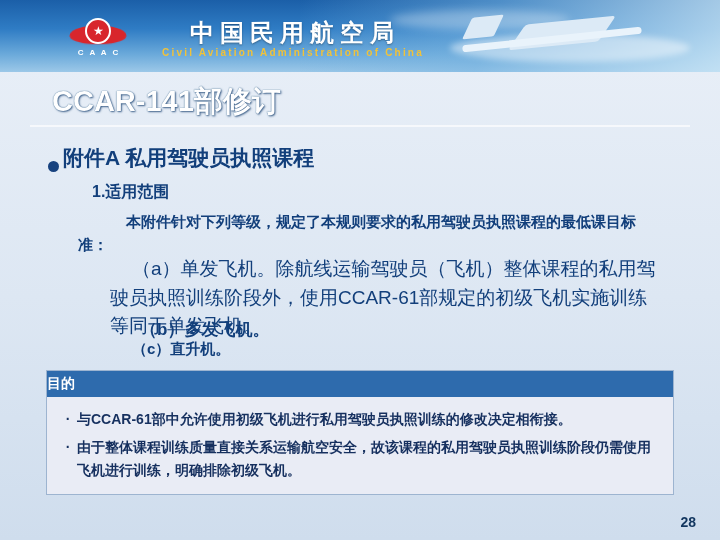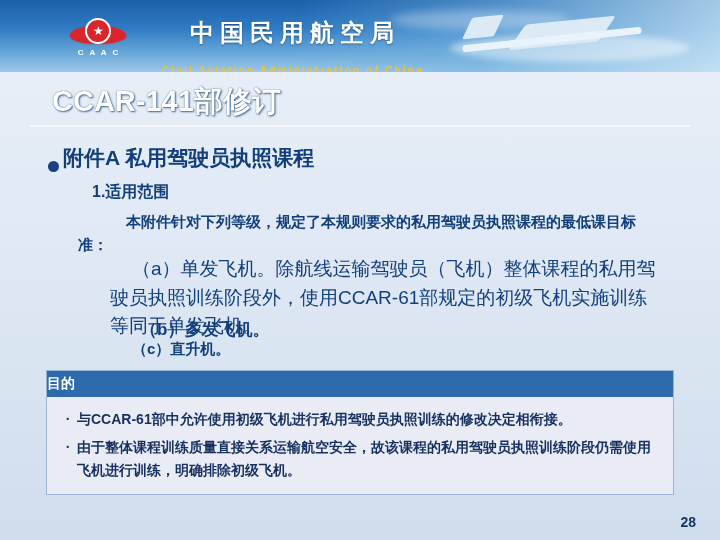--- a/index.html
+++ b/index.html
@@ -133,21 +133,20 @@
     text-shadow: 0 1px 2px rgba(0,0,0,0.35);
     margin-left: 28px;
   }
   .banner-title-en {
     position: absolute;
     left: 162px; top: 47px;
     color: #f0c23a;
     font-size: 10px;
     font-weight: bold;
     letter-spacing: 2.2px;
-    margin-top: 18px;
   }
 
   
   .slide-title {
     position: absolute;
     left: 52px; top: 82px;
     color: #ffffff;
     font-size: 29px;
     font-weight: bold;
     text-shadow: 1px 1px 2px rgba(20,60,110,0.75), 0 0 1px #14507f;

